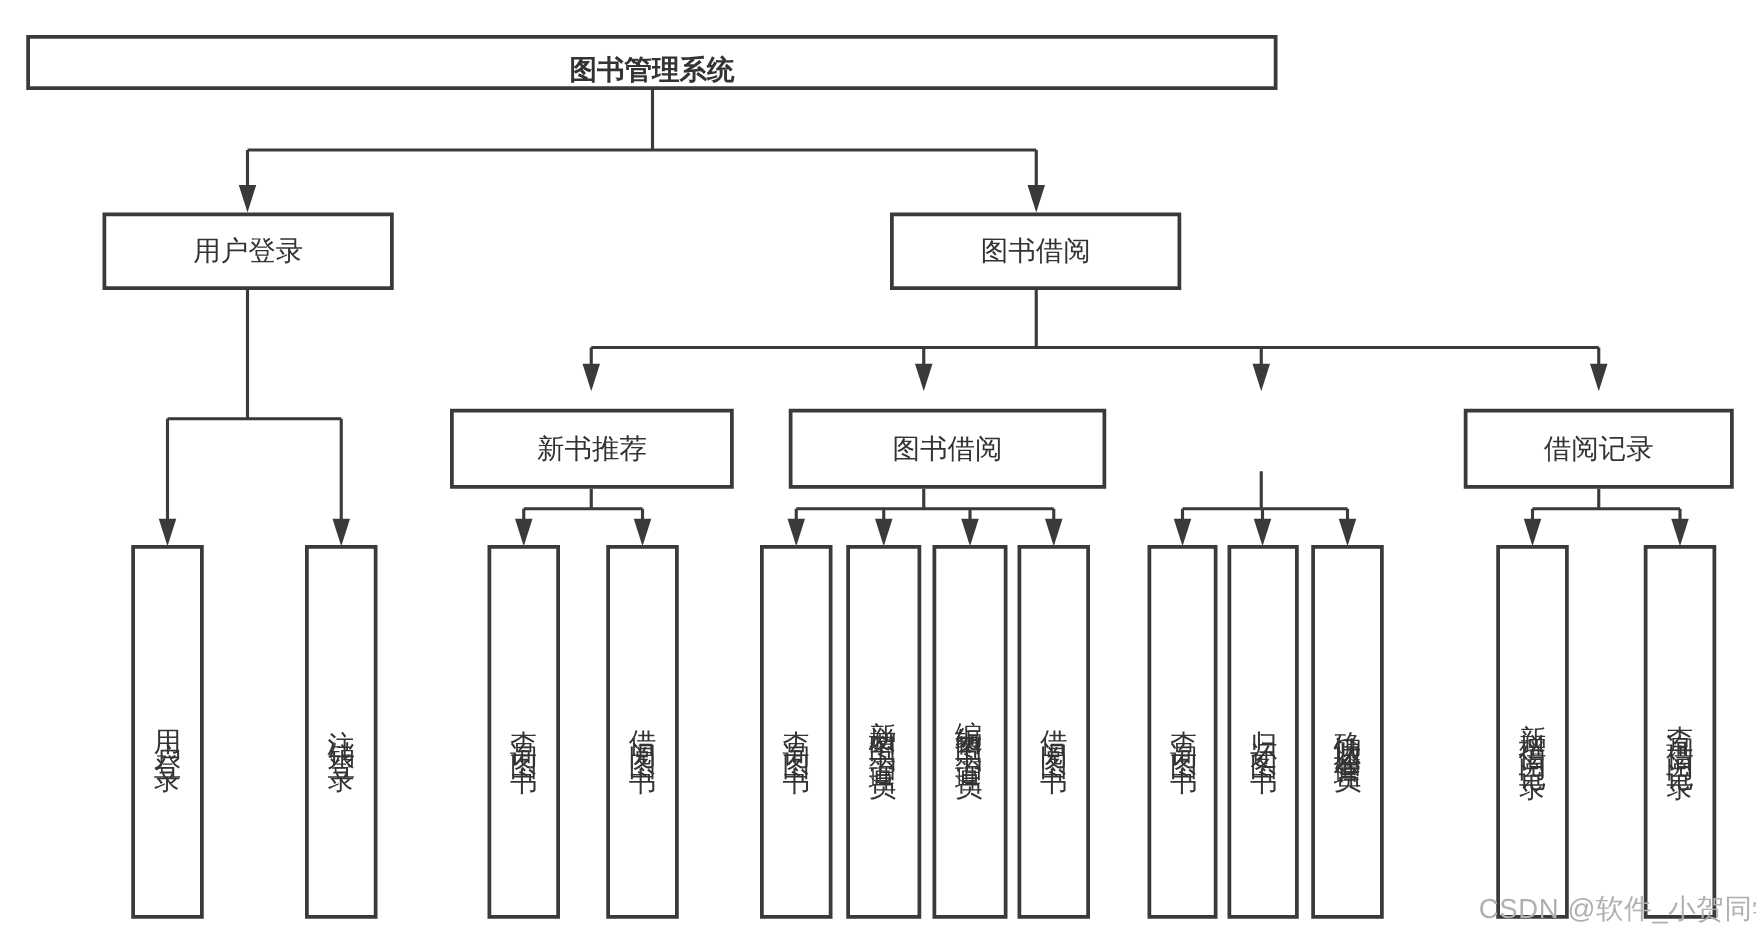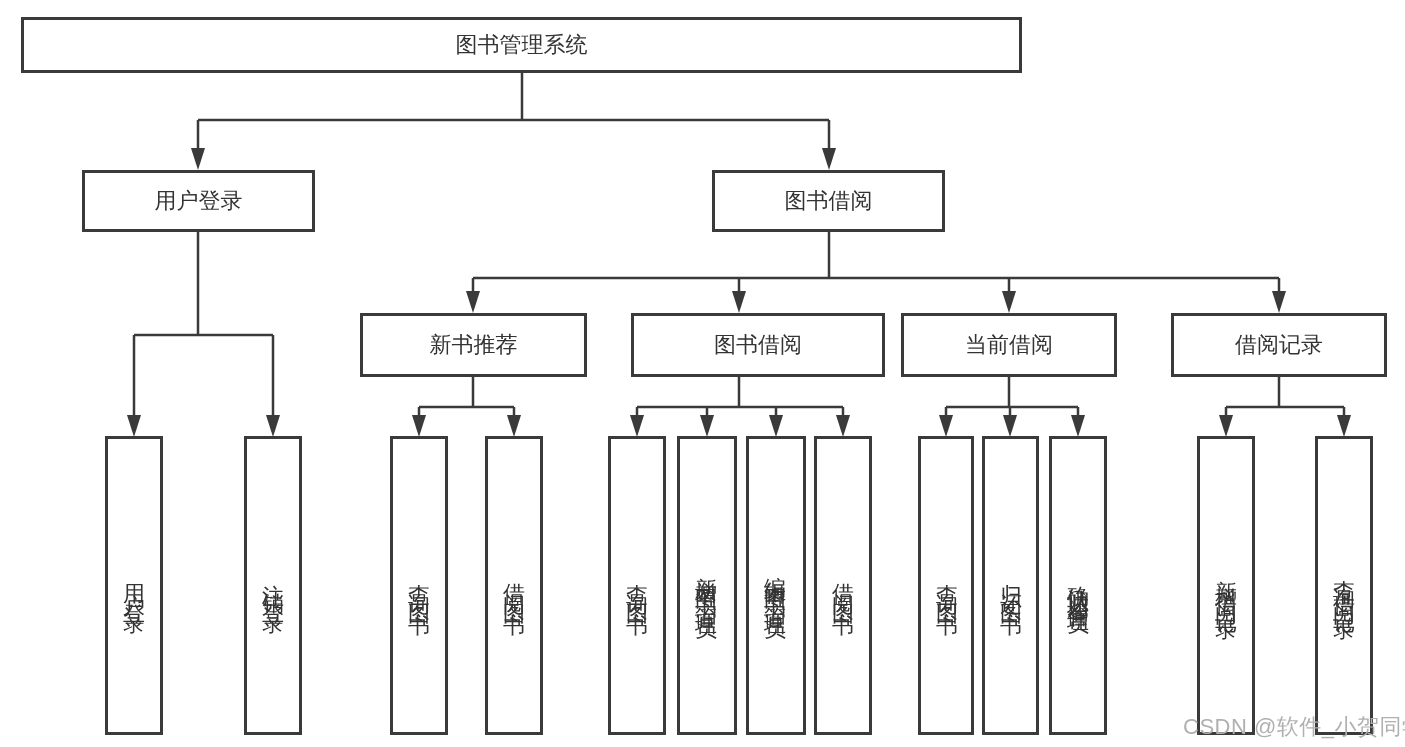--- a/index.html
+++ b/index.html
@@ -15,23 +15,23 @@
   svg.connectors { position: absolute; left: 0; top: 0; pointer-events: none; }
   .node {
     position: absolute;
     box-sizing: border-box;
     background: #ffffff;
     border: 3px solid #3a3a3a;
     font-size: 22px;
     color: #333333;
   }
   .node.h { text-align: center; }
-  .node.root  { left: 21px;  top: 17px;  width: 1001px; height: 56px; line-height: 50px; }
+  .node.root  { left: 21px;  top: 28px;  width: 1001px; height: 44px; line-height: 50px; font-weight: bold; }
   .node.lvl2  { top: 170px; height: 62px; line-height: 56px; }
-  .node.lvl3  { top: 313px; height: 64px; line-height: 58px; }
+  .node.lvl3  { top: 327px; height: 64px; line-height: 58px; }
   .node.leaf {
     top: 436px; height: 299px; width: 58px;
     writing-mode: vertical-lr;
     text-orientation: mixed;
     text-align: center;
     line-height: 52px;
     letter-spacing: 10px;
   }
   .watermark {
     position: absolute;
@@ -87,21 +87,20 @@
     </g>
   </svg>
 
   <div class="node h root">图书管理系统</div>
 
   <div class="node h lvl2" style="left:82px; width:233px;">用户登录</div>
   <div class="node h lvl2" style="left:712px; width:233px;">图书借阅</div>
 
   <div class="node h lvl3" style="left:360px; width:227px;">新书推荐</div>
   <div class="node h lvl3" style="left:631px; width:254px;">图书借阅</div>
-  <div class="node h lvl3" style="left:901px; width:216px;">当前借阅</div>
   <div class="node h lvl3" style="left:1171px; width:216px;">借阅记录</div>
 
   <div class="node leaf" style="left:105px;">用户登录</div>
   <div class="node leaf" style="left:244px;">注销登录</div>
 
   <div class="node leaf" style="left:390px;">查询图书</div>
   <div class="node leaf" style="left:485px;">借阅图书</div>
 
   <div class="node leaf" style="left:608px;">查询图书</div>
   <div class="node leaf" style="left:677px; width:60px; letter-spacing:6px;">新增图书（管理员）</div>

